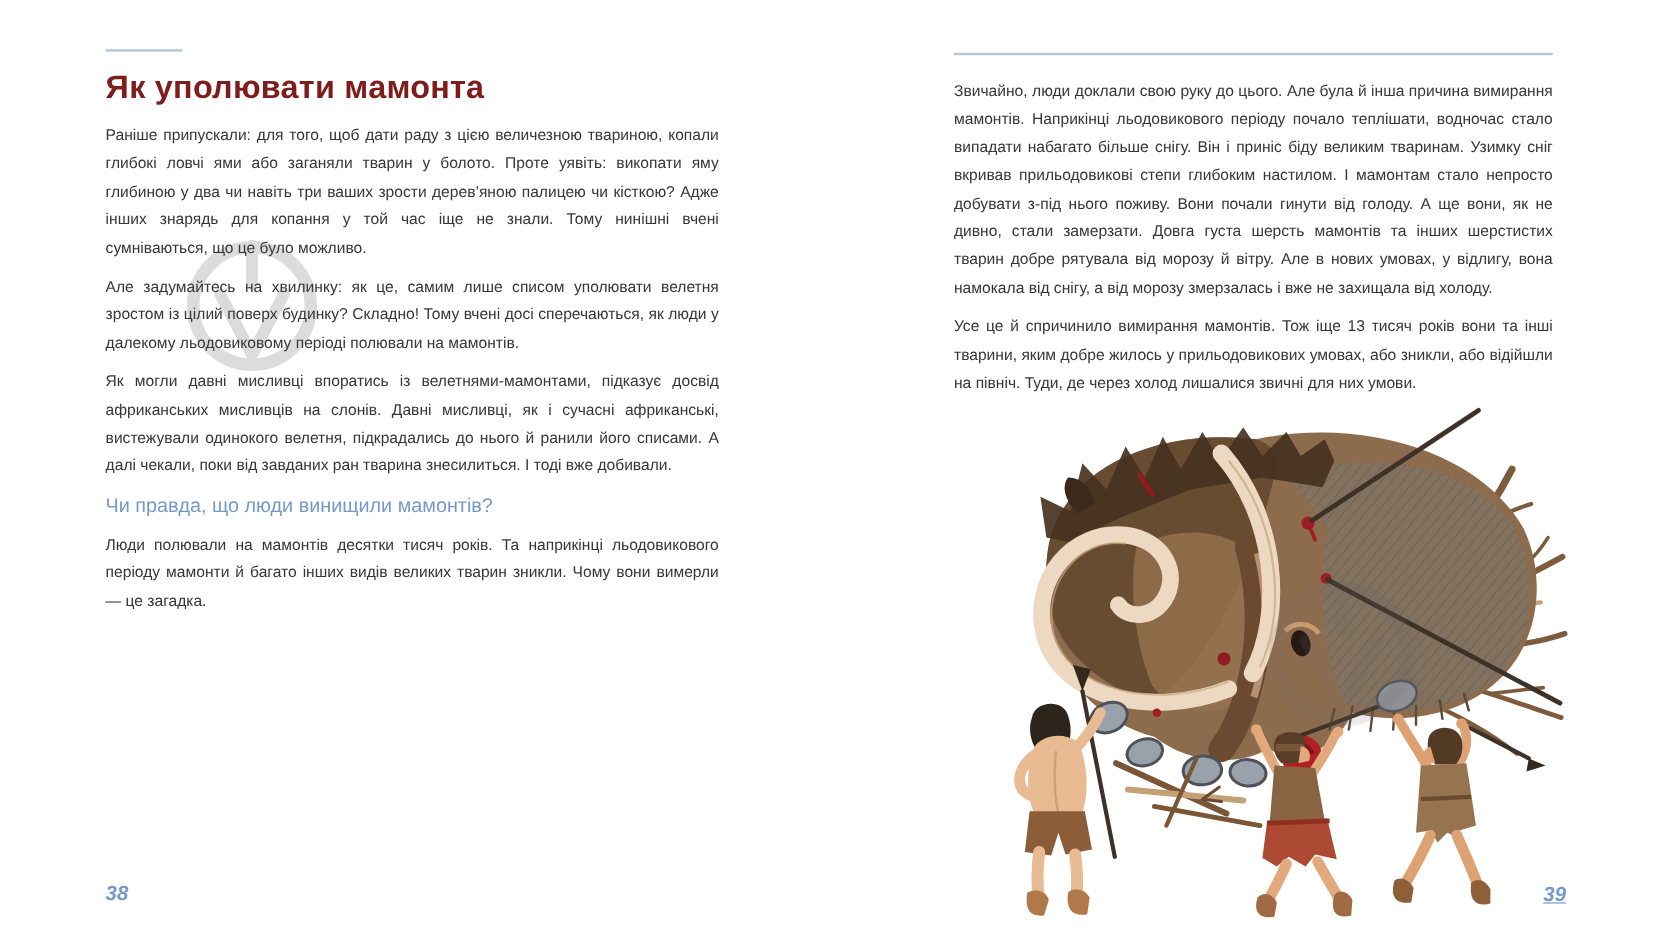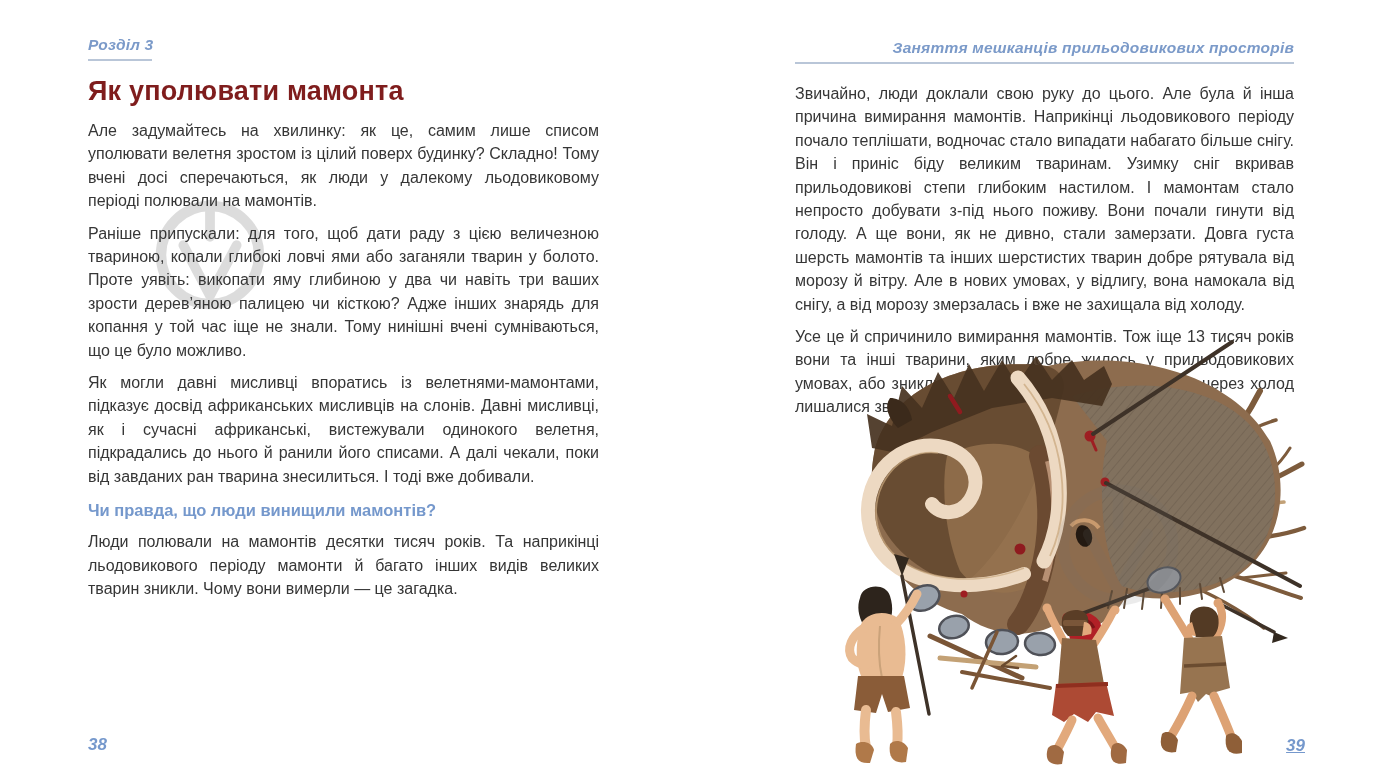--- a/index.html
+++ b/index.html
@@ -22,26 +22,26 @@
   .rule-full{width:100%;}
   .running-header{
     font-size:15.5px;font-weight:bold;font-style:italic;color:#7b9ac9;
     text-align:right;letter-spacing:.2px;
   }
   h1.page-title{
     font-size:27px;line-height:30px;font-weight:bold;color:#7f1d1d;
     margin:15px 0 13px 0;letter-spacing:.2px;
   }
   .bodytext p{
-    font-size:16px;line-height:23.4px;margin:0 0 9px 0;
+    font-size:13px;line-height:23.4px;margin:0 0 9px 0;
     text-align:justify;
   }
   .col-right .bodytext{margin-top:18px;}
   h2.subheading{
-    font-size:16.5px;font-weight:bold;color:#7598cc;
+    font-size:16.5px;font-weight:normal;color:#7598cc;
     margin:13px 0 10px 0;text-align:left;
   }
   .page-number{
     position:absolute;z-index:3;
     font-size:17px;font-weight:bold;font-style:italic;color:#7598cc;
   }
   .page-number-left{left:88px;top:735px;}
   .page-number-right{left:795px;top:736px;width:510px;text-align:right;text-decoration:underline;}
   
   .watermark{position:absolute;z-index:1;pointer-events:none;}
@@ -50,36 +50,34 @@
   
   .illustration{
     position:absolute;left:812px;top:336px;width:498px;height:436px;z-index:2;
   }
   .illustration svg{width:100%;height:100%;display:block;}
 </style>
 </head>
 <body>
 
 <div class="col col-left">
-  <div class="chapter-label">Розділ 3</div>
   <div class="rule rule-short"></div>
   <h1 class="page-title">Як уполювати мамонта</h1>
   <div class="bodytext">
+    <p>Раніше припускали: для того, щоб дати раду з цією величезною твариною, копали глибокі ловчі ями або заганяли тварин у болото. Проте уявіть: викопати яму глибиною у два чи навіть три ваших зрости дерев’яною палицею чи кісткою? Адже інших знарядь для копання у той час іще не знали. Тому нинішні вчені сумніваються, що це було можливо.</p>
     <p>Але задумайтесь на хвилинку: як це, самим лише списом уполювати велетня зростом із цілий поверх будинку? Складно! Тому вчені досі сперечаються, як люди у далекому льодовиковому періоді полювали на мамонтів.</p>
-    <p>Раніше припускали: для того, щоб дати раду з цією величезною твариною, копали глибокі ловчі ями або заганяли тварин у болото. Проте уявіть: викопати яму глибиною у два чи навіть три ваших зрости дерев’яною палицею чи кісткою? Адже інших знарядь для копання у той час іще не знали. Тому нинішні вчені сумніваються, що це було можливо.</p>
     <p>Як могли давні мисливці впоратись із велетнями-мамонтами, підказує досвід африканських мисливців на слонів. Давні мисливці, як і сучасні африканські, вистежували одинокого велетня, підкрадались до нього й ранили його списами. А далі чекали, поки від завданих ран тварина знесилиться. І тоді вже добивали.</p>
     <h2 class="subheading">Чи правда, що люди винищили мамонтів?</h2>
     <p>Люди полювали на мамонтів десятки тисяч років. Та наприкінці льодовикового періоду мамонти й багато інших видів великих тварин зникли. Чому вони вимерли — це загадка.</p>
 
   </div>
 </div>
 <div class="page-number page-number-left">38</div>
 
 <div class="col col-right">
-  <div class="running-header">Заняття мешканців прильодовикових просторів</div>
   <div class="rule rule-full"></div>
   <div class="bodytext">
     <p>Звичайно, люди доклали свою руку до цього. Але була й інша причина вимирання мамонтів. Наприкінці льодовикового періоду почало теплішати, водночас стало випадати набагато більше снігу. Він і приніс біду великим тваринам. Узимку сніг вкривав прильодовикові степи глибоким настилом. І мамонтам стало непросто добувати з-під нього поживу. Вони почали гинути від голоду. А ще вони, як не дивно, стали замерзати. Довга густа шерсть мамонтів та інших шерстистих тварин добре рятувала від морозу й вітру. Але в нових умовах, у відлигу, вона намокала від снігу, а від морозу змерзалась і вже не захищала від холоду.</p>
     <p>Усе це й спричинило вимирання мамонтів. Тож іще 13 тисяч років вони та інші тварини, яким добре жилось у прильодовикових умовах, або зникли, або відійшли на північ. Туди, де через холод лишалися звичні для них умови.</p>
   </div>
 </div>
 <div class="page-number page-number-right">39</div>
 
 <div class="watermark wm-left">
   <svg viewBox="-100 -100 200 200">

